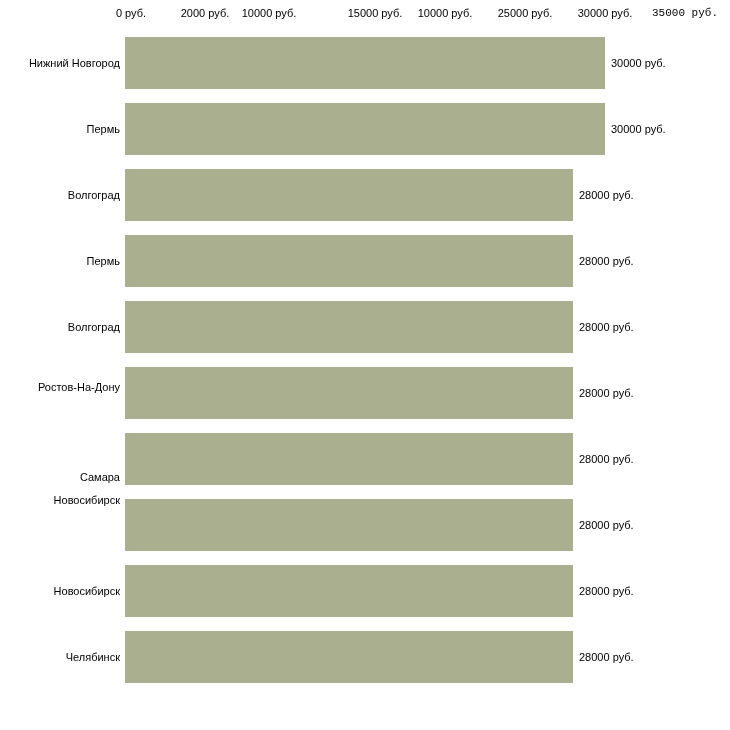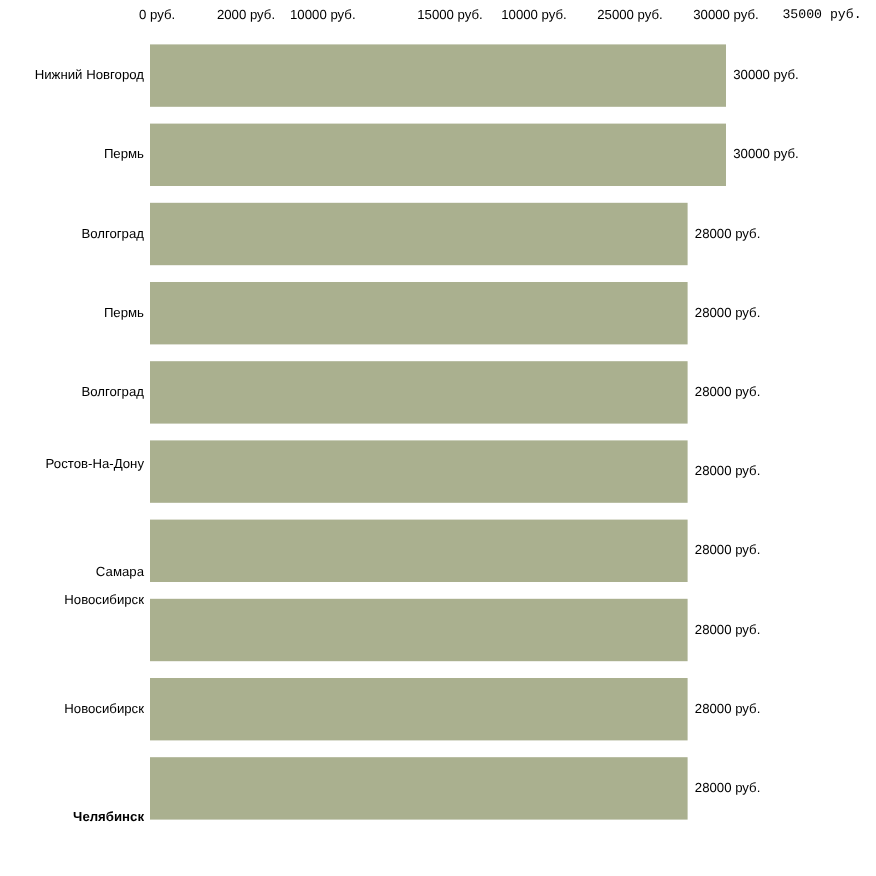--- a/index.html
+++ b/index.html
@@ -96,21 +96,21 @@
   <div class="cat-axis" id="cat-axis">
       <div class="cat-label" style="top: 33px;">Нижний Новгород</div>
       <div class="cat-label" style="top: 99px;">Пермь</div>
       <div class="cat-label" style="top: 165px;">Волгоград</div>
       <div class="cat-label" style="top: 231px;">Пермь</div>
       <div class="cat-label" style="top: 297px;">Волгоград</div>
       <div class="cat-label" style="top: 357px; margin-left: 44px;">Ростов-На-Дону</div>
       <div class="cat-label" style="top: 447px; margin-left: 15px;">Самара</div>
       <div class="cat-label" style="top: 470px;">Новосибирск</div>
       <div class="cat-label" style="top: 561px;">Новосибирск</div>
-      <div class="cat-label" style="top: 651px; font-weight: bold;">Челябинск</div>
+      <div class="cat-label" style="top: 627px;">Челябинск</div>
     </div>
 
   <div class="plot-area" id="plot-area">
       <div class="bar" style="left: 0px; top: 7px; width: 480px; height: 52px; background: rgb(170, 176, 143);"></div>
       <div class="bar-value" style="left: 486px; top: 33px;">30000 руб.</div>
       <div class="bar" style="left: 0px; top: 73px; width: 480px; height: 52px; background: rgb(170, 176, 143);"></div>
       <div class="bar-value" style="left: 486px; top: 99px;">30000 руб.</div>
       <div class="bar" style="left: 0px; top: 139px; width: 448px; height: 52px; background: rgb(170, 176, 143);"></div>
       <div class="bar-value" style="left: 454px; top: 165px;">28000 руб.</div>
       <div class="bar" style="left: 0px; top: 205px; width: 448px; height: 52px; background: rgb(170, 176, 143);"></div>

